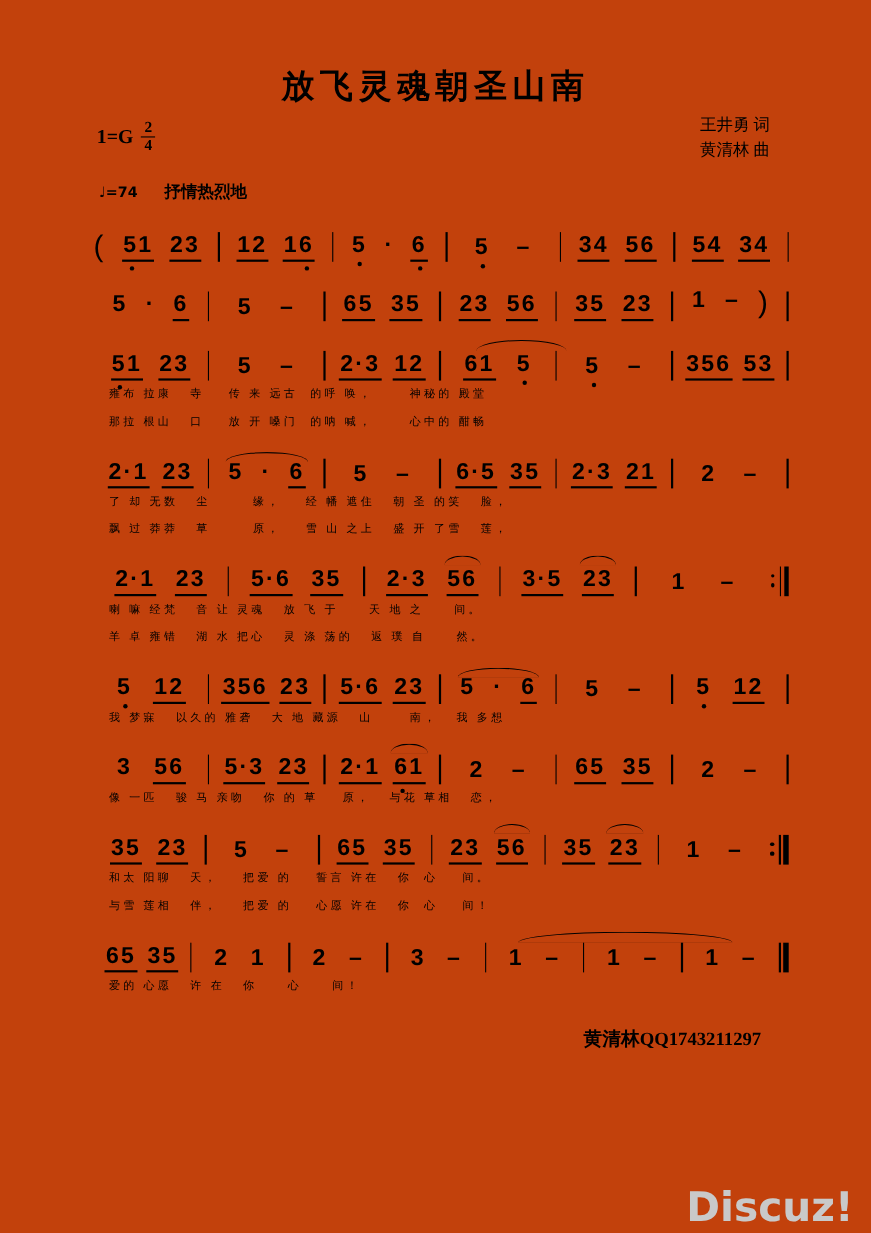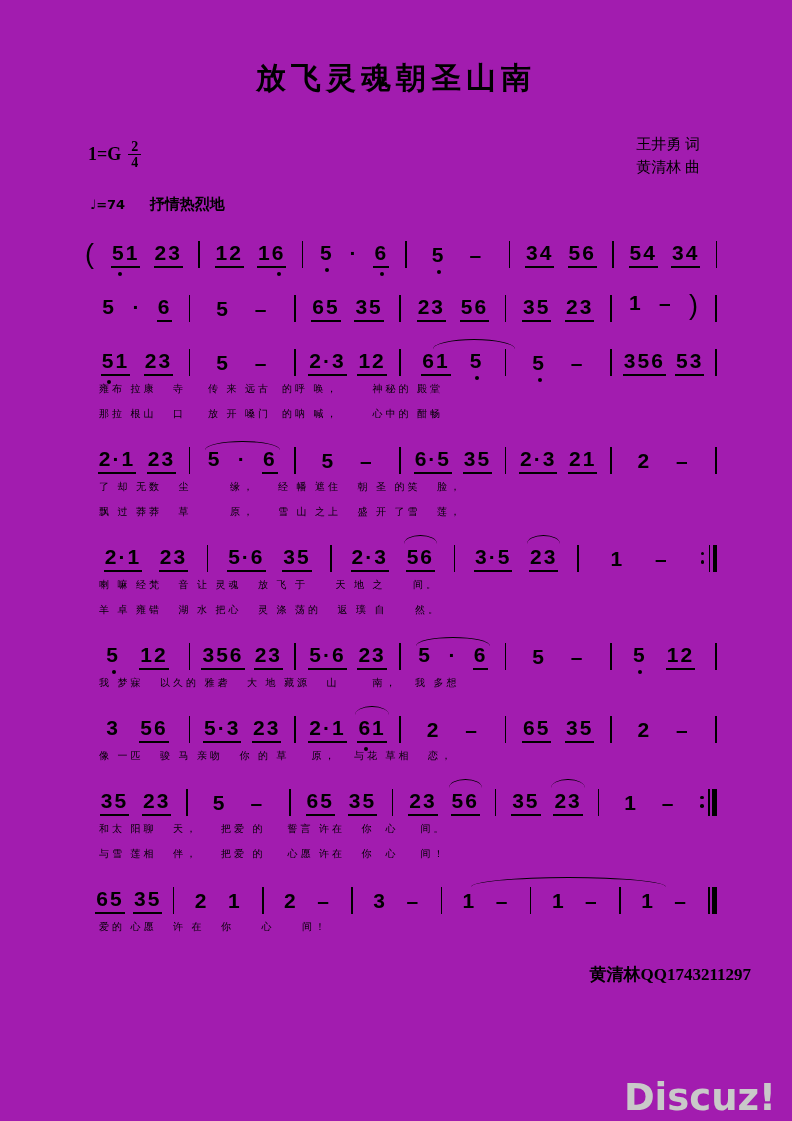--- a/index.html
+++ b/index.html
@@ -1,20 +1,20 @@
 <!DOCTYPE html>
 <html><head>
 <meta charset="utf-8">
 <style>
   html,body{margin:0;padding:0;background:#888;}
-  .page{position:relative;width:792px;height:1121px;margin:0 auto;background:#a21caf;overflow:hidden;
+  .page{position:relative;width:792px;height:1121px;margin:0 auto;background:#c2410c;overflow:hidden;
         font-family:"Liberation Serif",serif;color:#000;}
   .title{text-align:center;padding-top:58px;font-family:"DejaVu Sans",sans-serif;
          font-weight:bold;font-size:30px;letter-spacing:5px;}
-  .meta{position:relative;height:56px;margin-top:38px;}
+  .meta{position:relative;height:56px;margin-top:8px;}
   .keysig{position:absolute;left:88px;top:2px;display:flex;align-items:center;gap:7px;
           font-weight:bold;font-size:18px;}
   .frac{display:inline-flex;flex-direction:column;align-items:center;font-size:14px;
         font-weight:bold;line-height:1.1;}
   .frac .num{border-bottom:1.5px solid #000;padding:0 3px;}
   .frac .den{padding:0 3px;}
   .credits{position:absolute;right:92px;top:-4px;font-size:15px;line-height:1.5;}
   .tempo{margin:2px 0 16px 90px;font-family:"DejaVu Sans",sans-serif;font-weight:bold;font-size:13px;}
   .tempo .t-text{margin-left:20px;font-size:15px;}
   .score{margin-left:85px;width:632px;}
@@ -37,21 +37,21 @@
   .tie{position:absolute;top:1px;height:9px;border-top:1.6px solid #000;
        border-radius:50% 50% 0 0/100% 100% 0 0;}
   .bar{display:inline-block;width:1.5px;height:27px;background:#000;align-self:flex-end;}
   .bar.thick{width:4.5px;}
   .endbar{display:flex;align-items:flex-end;gap:2.5px;}
   .rdots{display:flex;flex-direction:column;gap:5px;align-self:center;margin-right:2px;padding-bottom:2px;}
   .rdot{width:3.5px;height:3.5px;border-radius:50%;background:#000;}
   .openparen{font-family:"Liberation Sans",sans-serif;font-size:27px;align-self:flex-end;
              line-height:1.05;margin-right:2px;}
   .lyrics{font-size:10px;letter-spacing:3px;white-space:pre;line-height:25px;margin-left:14px;}
-  .footer-credit{margin-top:24px;text-align:right;padding-right:41px;font-weight:bold;font-size:17px;}
+  .footer-credit{margin-top:24px;text-align:right;padding-right:100px;font-weight:bold;font-size:17px;}
   .watermark{position:absolute;right:16px;bottom:2px;font-family:"DejaVu Sans",sans-serif;
              font-weight:bold;font-size:37px;color:#c9c9c9;}
 </style>
 </head>
 <body>
 
 <div class="page">
 
   <div class="title">放飞灵魂朝圣山南</div>
 

